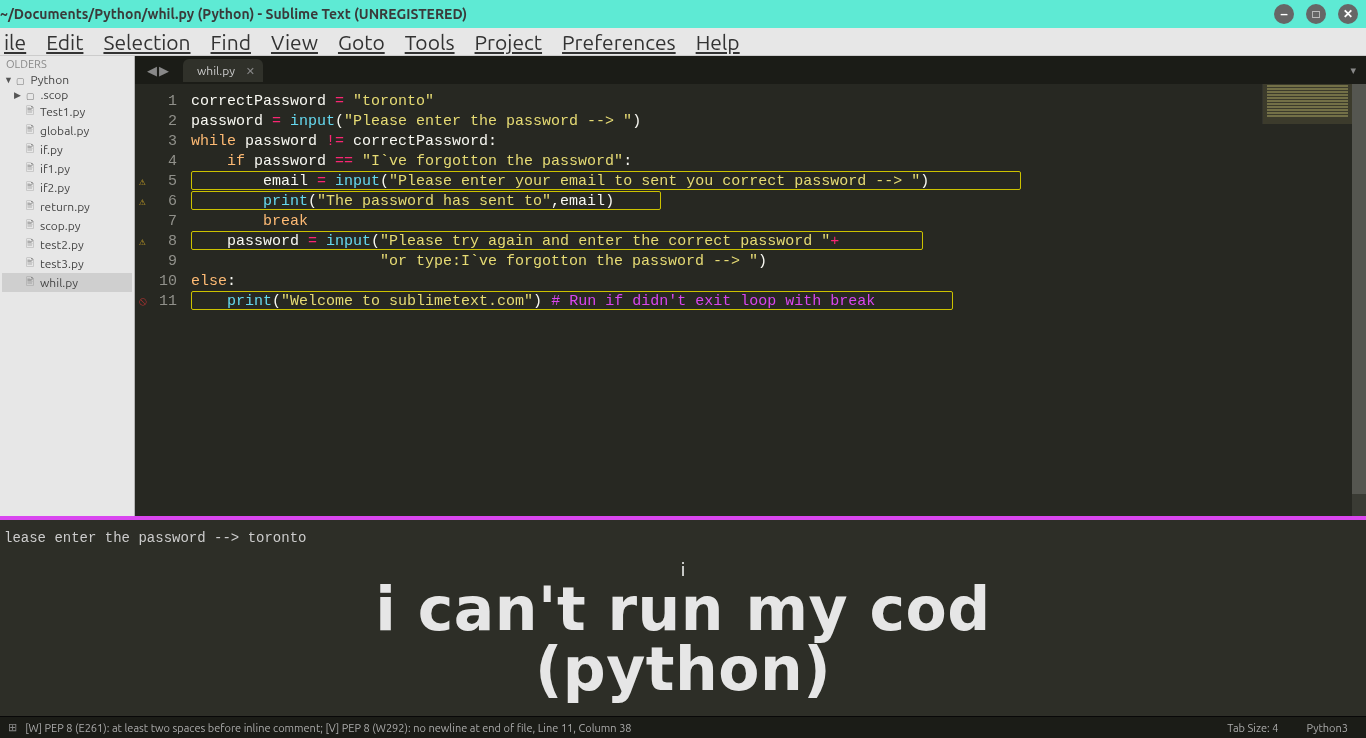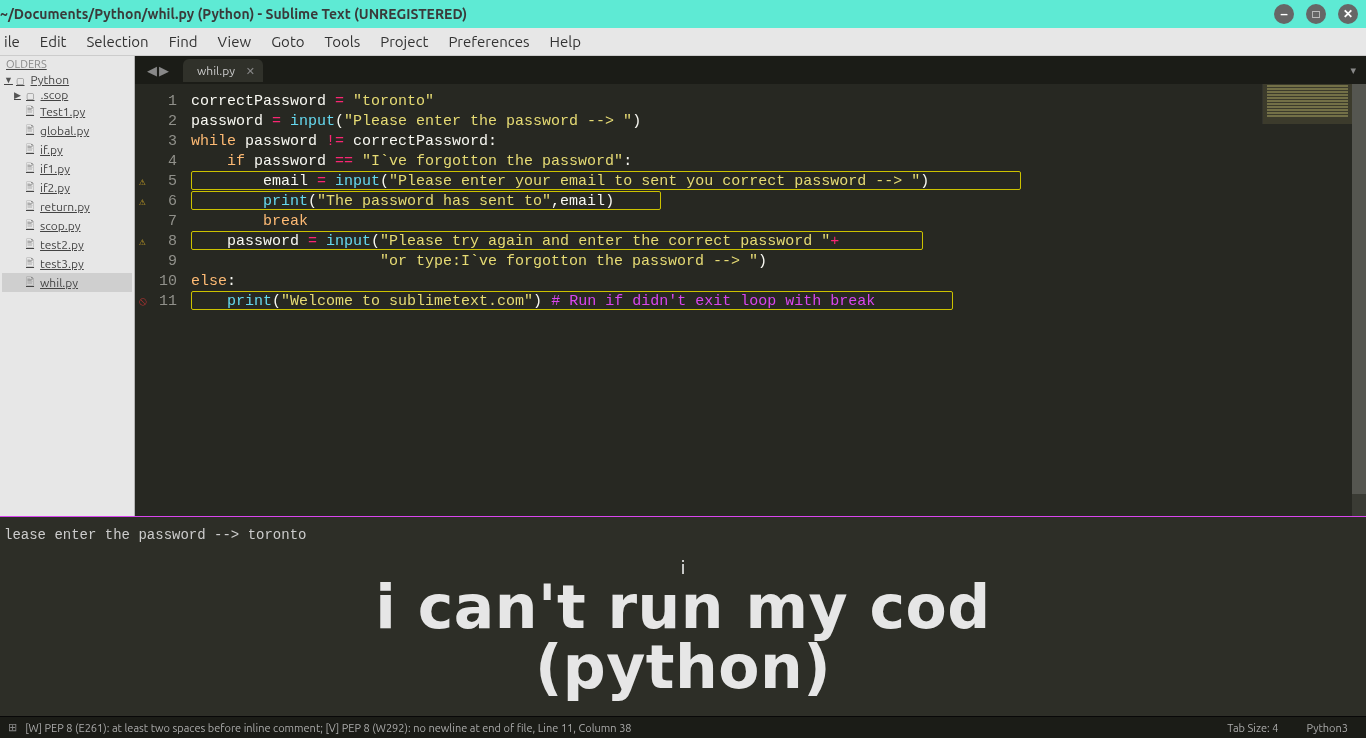--- a/index.html
+++ b/index.html
@@ -37,41 +37,41 @@
     cursor:pointer;
   }
   
   .menubar {
     height: 28px;
     background: #e7e7e7;
     display: flex;
     align-items: center;
     gap: 0;
     padding: 0 4px;
-    font-size: 15px;
+    font-size: 21px;
     color: #333;
     border-bottom: 1px solid #ccc;
+    text-decoration: underline;
   }
   .menubar .menu-item { padding: 4px 10px; cursor: pointer; }
   .menubar .menu-item:first-child { padding-left:0; }
   
   .main {
     flex: 1;
     display: flex;
     min-height: 0;
   }
   
   .sidebar {
     width: 135px;
     background: #e7e7e7;
     border-right: 1px solid #b5b5b5;
     font-size: 12px;
     color: #444;
     overflow: hidden;
-    text-decoration: underline;
   }
   .sidebar .sidebar-header {
     font-size: 11px;
     color: #888;
     padding: 2px 6px;
   }
   .sidebar .tree { padding: 0 2px; }
   .sidebar .folder, .sidebar .file {
     display: flex; align-items: center; gap: 4px;
     padding: 1px 2px;
@@ -166,21 +166,21 @@
   .scrollbar .thumb { position:absolute; right:0; top:0; width:14px; height:95%; background:#555650;}
   
   .console {
     height: 200px;
     background: #2d2e27;
     color: #ccc;
     font-family: "Consolas","Menlo","Courier New",monospace;
     font-size: 14px;
     padding: 10px 4px;
     position: relative;
-    border-top:1px solid #d946ef;
+    border-top:4px solid #d946ef;
   }
   .overlay-text {
     position:absolute;
     left:50%; top:56%;
     transform: translate(-50%,-50%);
     color:#e6e6e6;
     font-family: "DejaVu Sans", Arial, sans-serif;
     text-align:center;
     line-height:1.0;
   }

